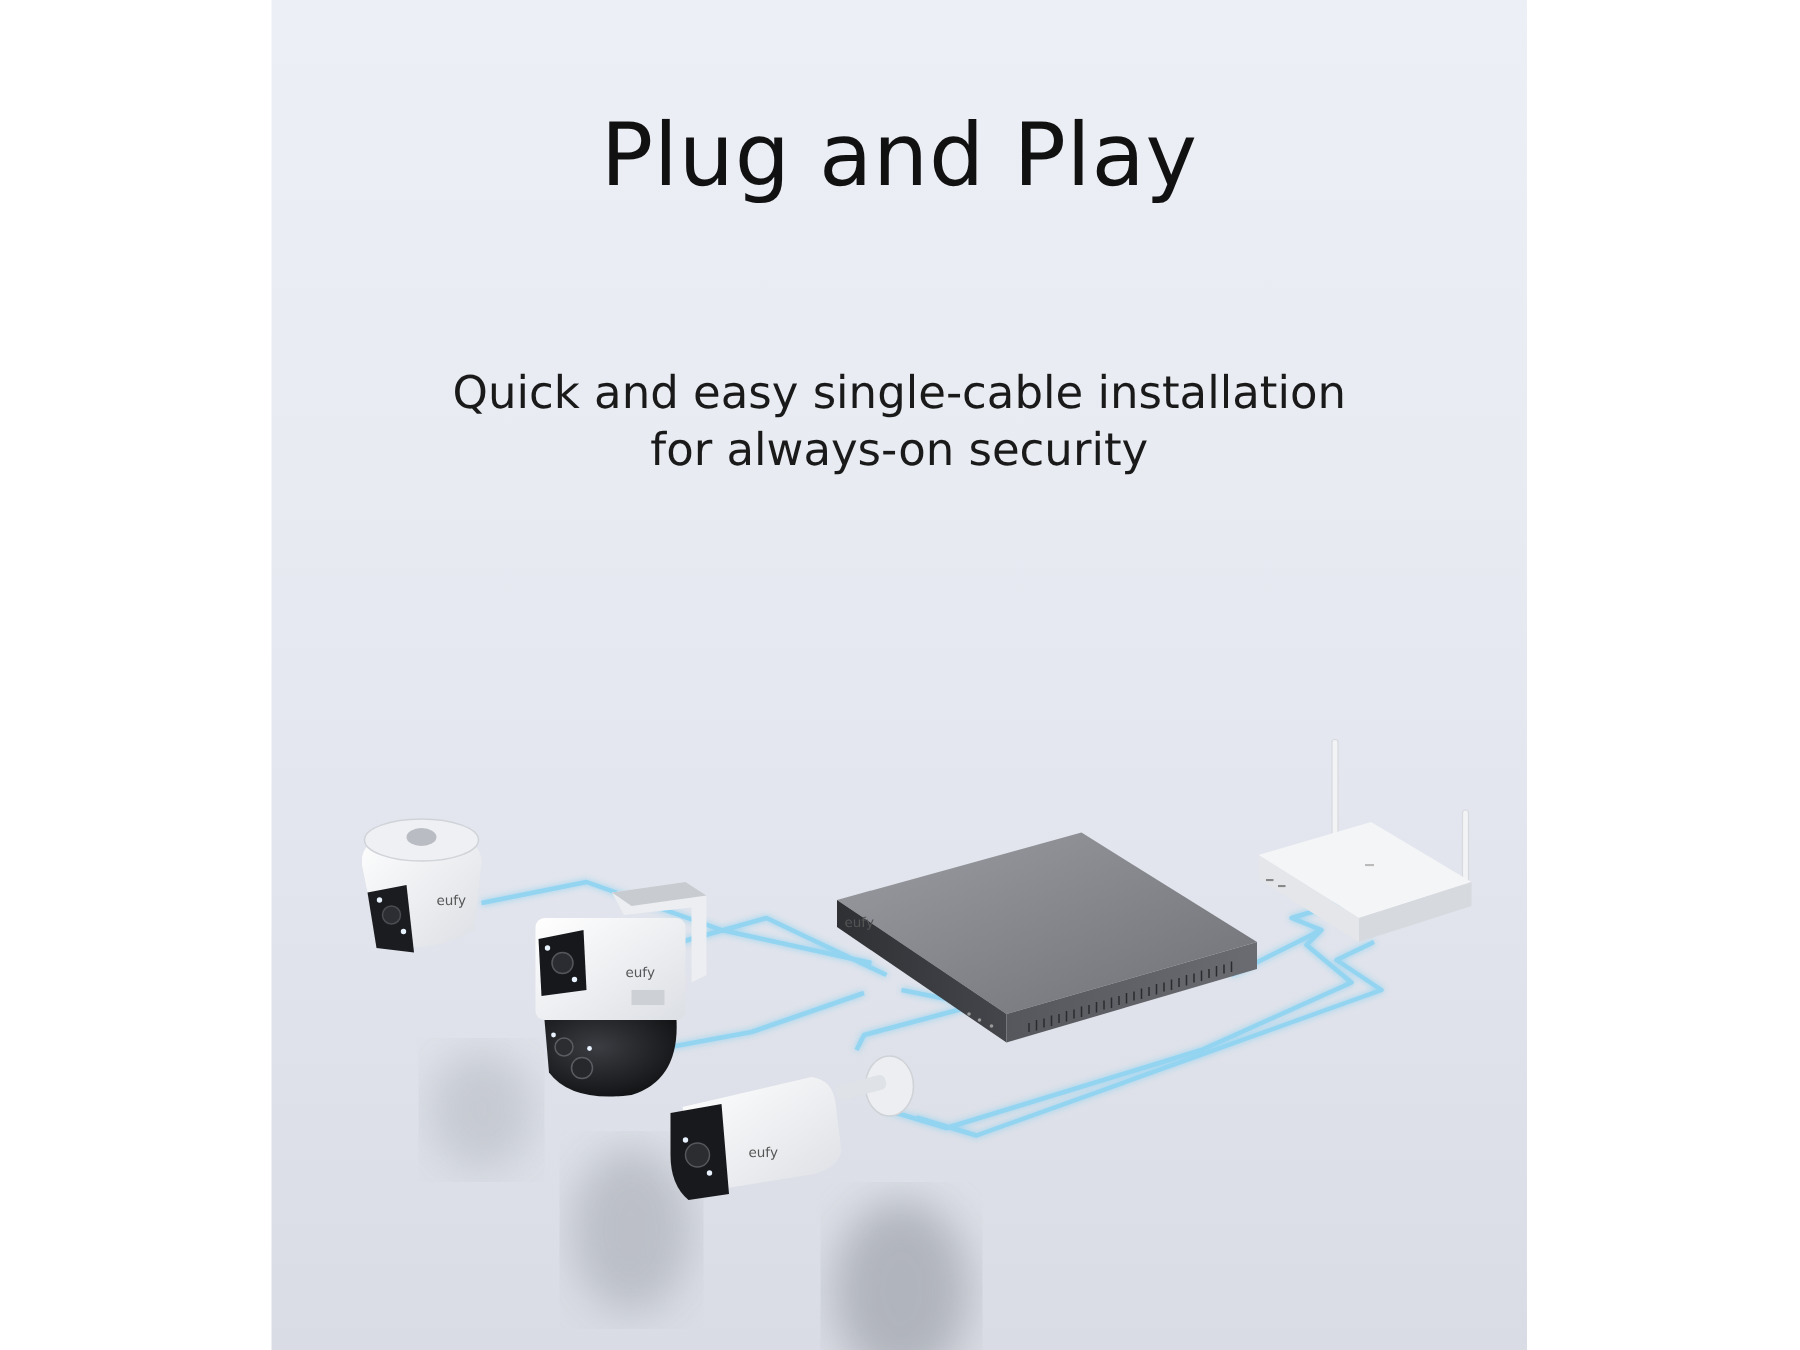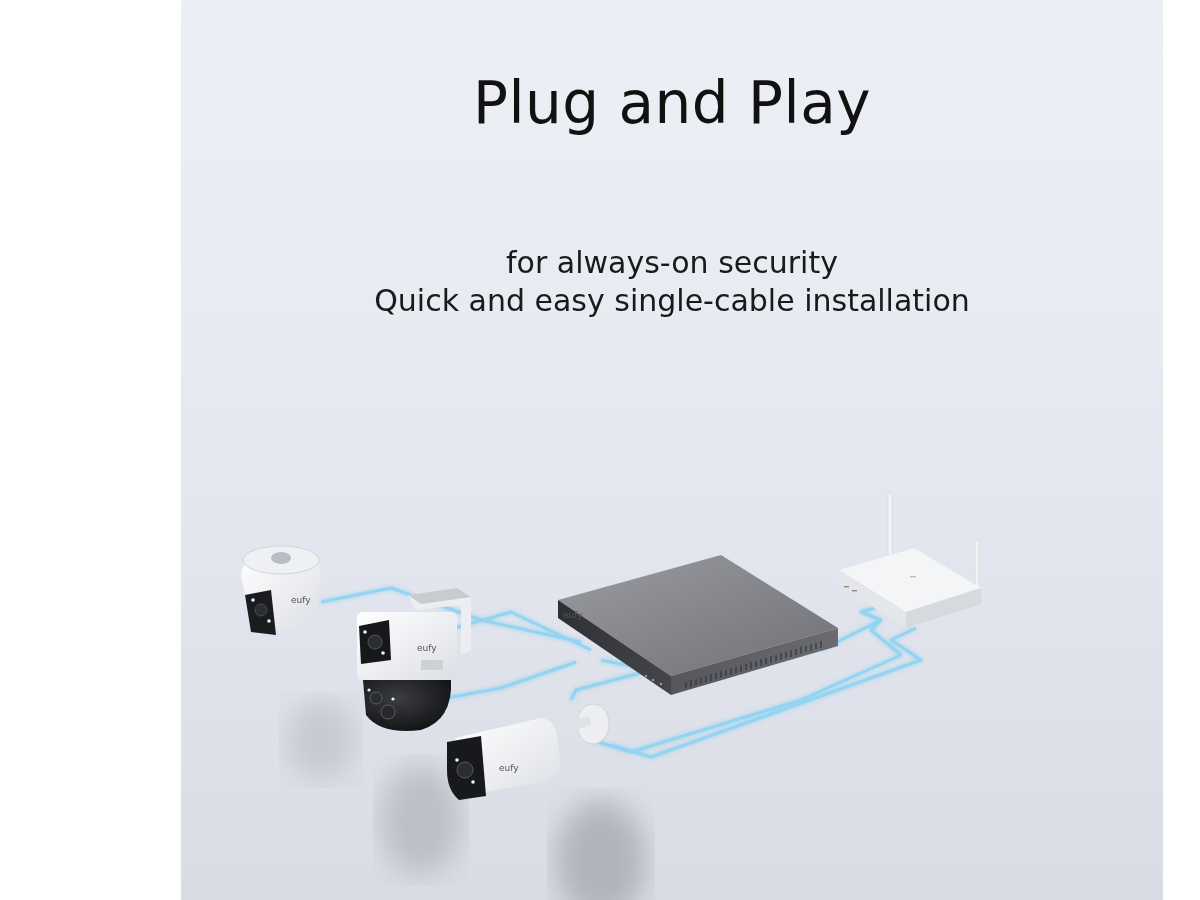--- a/index.html
+++ b/index.html
@@ -1,21 +1,21 @@
 <!DOCTYPE html>
 <html><head>
 <meta charset="utf-8">
 <style>
   html, body { margin: 0; padding: 0; }
   body {
     width: 1200px; height: 900px; background: #ffffff; position: relative; overflow: hidden;
     font-family: "DejaVu Sans", sans-serif;
   }
   .panel {
-    position: absolute; left: 181px; top: 0; width: 982px; height: 900px;
+    position: absolute; left: 181px; top: 0; width: 837px; height: 900px;
     background: linear-gradient(180deg, #eceff5 0%, #e8ebf2 35%, #e3e6ee 60%, #d9dce4 100%);
     overflow: hidden;
   }
   .headline {
     position: absolute; left: 0; right: 0; top: 62px; text-align: center;
     color: #111111; font-size: 58px; line-height: 82px; font-weight: 500; letter-spacing: 0.5px;
   }
   .headline div { white-space: nowrap; }
   .subline {
     position: absolute; left: 0; right: 0; top: 244px; text-align: center;
@@ -27,22 +27,22 @@
 </head>
 <body>
 
 <div class="panel">
 
   <div class="headline">
     <div>Plug and Play</div>
   </div>
 
   <div class="subline">
+    <div>Quick and easy single-cable installation</div>
     <div>for always-on security</div>
-    <div>Quick and easy single-cable installation</div>
   </div>
 
   <svg class="scene" viewBox="0 0 837 900" xmlns="http://www.w3.org/2000/svg">
     <defs>
       <filter id="glow" x="-20%" y="-20%" width="140%" height="140%">
         <feGaussianBlur stdDeviation="2.2" result="b"></feGaussianBlur>
         <feMerge>
             <feMergeNode in="b"></feMergeNode>
             <feMergeNode in="SourceGraphic"></feMergeNode>
           </feMerge>

